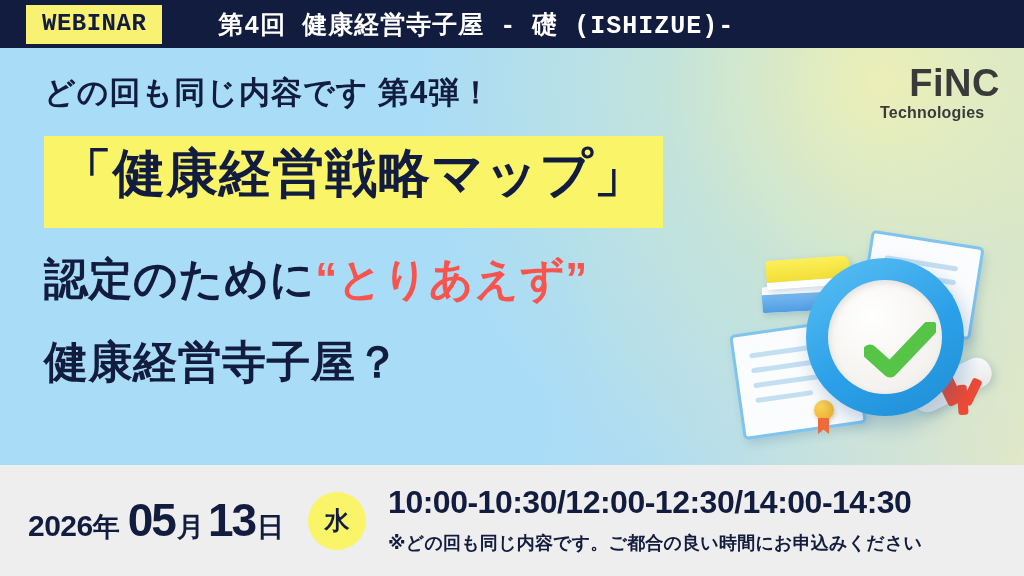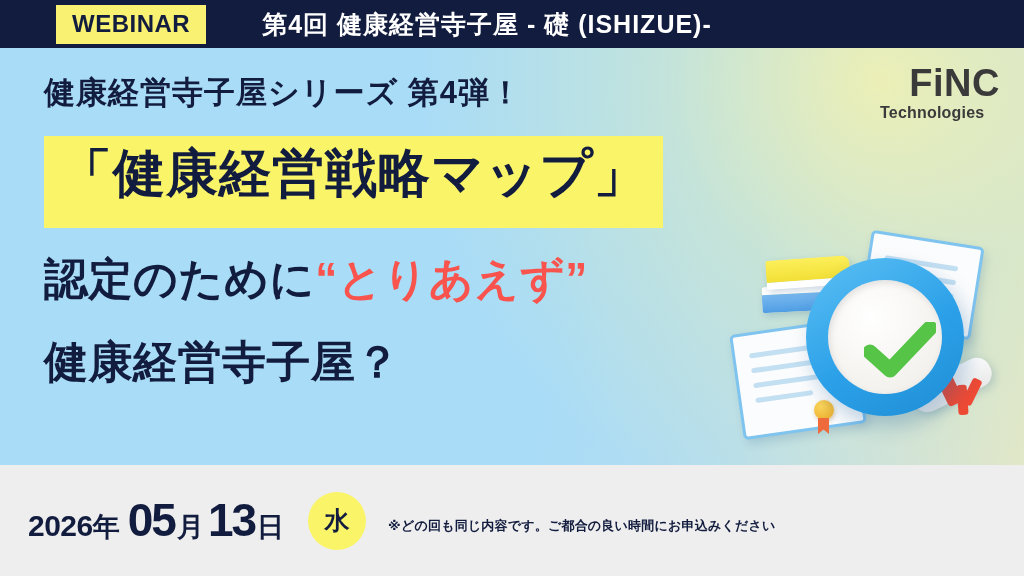--- a/index.html
+++ b/index.html
@@ -22,21 +22,22 @@
   
   .header-bar {
     position: absolute;
     left: 0; top: 0;
     width: 1024px;
     height: 48px;
     background: #121c3e;
     display: flex;
     align-items: center;
     box-sizing: border-box;
-    padding-left: 56px;
+    padding-left: 26px;
+    font-family: Liberation Mono, monospace;
   }
   .webinar-badge {
     background: #f9f171;
     color: #121c3e;
     font-size: 24px;
     font-weight: bold;
     letter-spacing: 0.5px;
     line-height: 1;
     padding: 7px 16px 8px 16px;
     white-space: nowrap;
@@ -276,21 +277,21 @@
     color: #121c3e;
   }
   .times {
     font-size: 32px;
     font-weight: bold;
     letter-spacing: -0.5px;
     line-height: 1.05;
     white-space: nowrap;
   }
   .note {
-    font-size: 13px;
+    font-size: 18px;
     font-weight: bold;
     margin-top: 11px;
     letter-spacing: 0.2px;
     white-space: nowrap;
   }
 </style>
 </head>
 <body>
 
 <div id="banner">
@@ -301,21 +302,21 @@
   </div>
 
   <div class="main-panel">
 
     <div class="logo">
       <div class="logo-mark">FiNC</div>
       <div class="logo-sub">Technologies</div>
     </div>
 
     <div class="copy">
-      <p class="kicker">健康経営寺子屋シリーズ 第4弾！</p>
+      <p class="kicker">どの回も同じ内容です 第4弾！</p>
 
       <div class="headline-wrap">
         <span class="headline">「健康経営戦略マップ」</span>
       </div>
 
       <div class="lede">
         <span>認定のために</span><span class="accent">“とりあえず”</span>
       </div>
       <div class="lede">健康経営寺子屋？</div>
     </div>
@@ -360,17 +361,18 @@
       <span class="d-unit-year">年</span>
       <span class="d-big">05</span>
       <span class="d-unit">月</span>
       <span class="d-big">13</span>
       <span class="d-unit">日</span>
     </div>
 
     <div class="dow-badge">水</div>
 
     <div class="time-block">
+      <div class="times">10:00-10:30/12:00-12:30/14:00-14:30</div>
       <div class="note">※どの回も同じ内容です。ご都合の良い時間にお申込みください</div>
     </div>
   </div>
 
 </div>
 
 </body></html>

